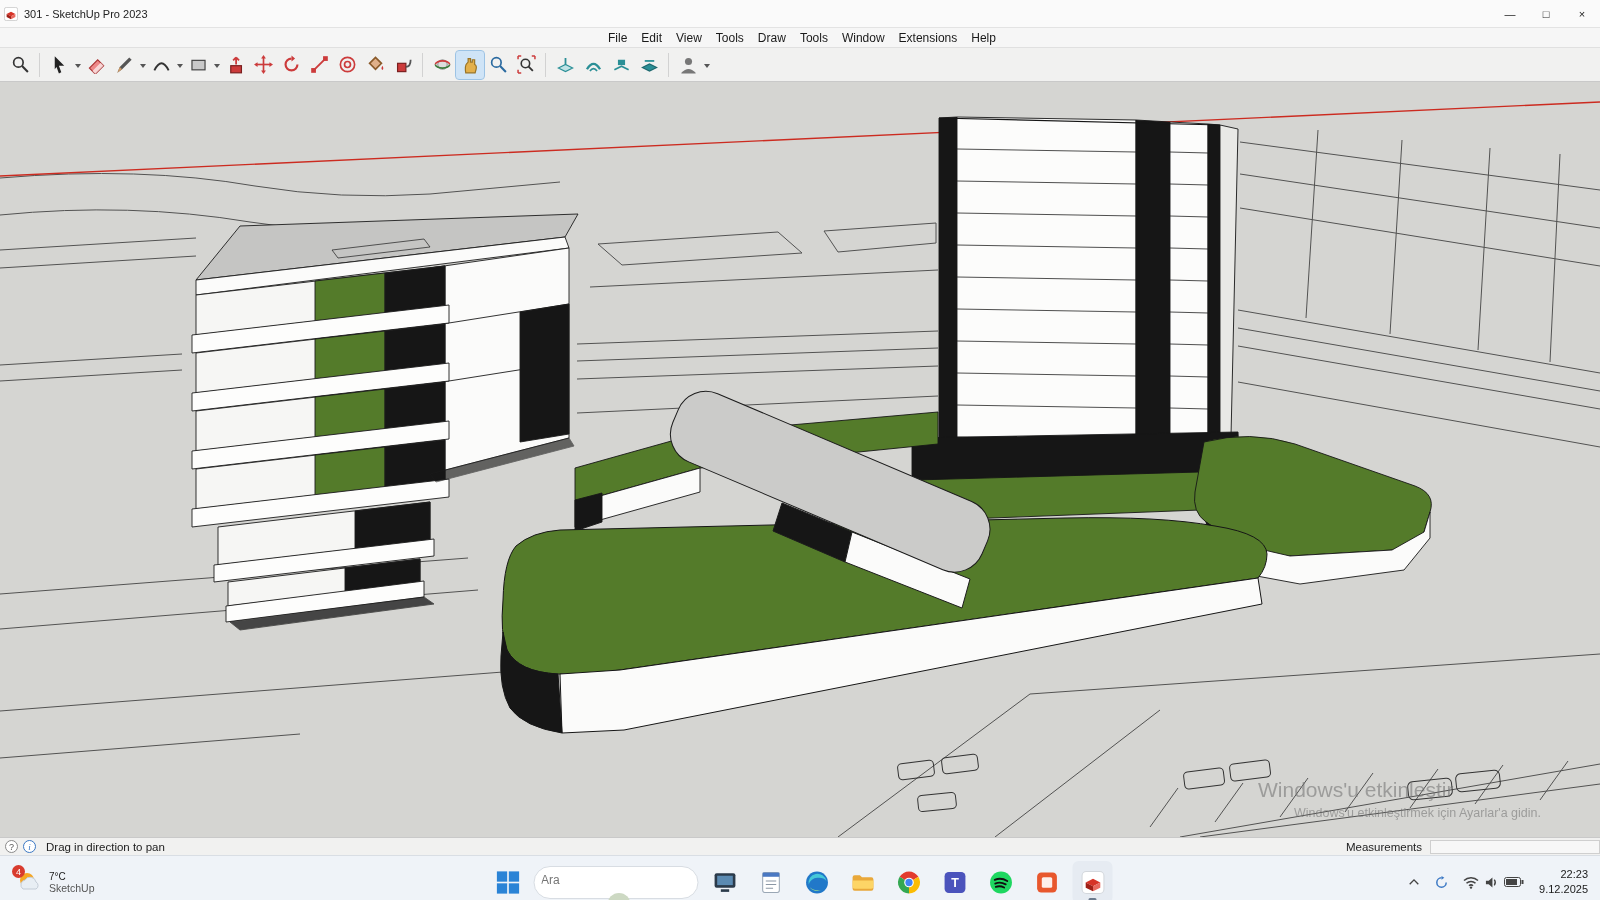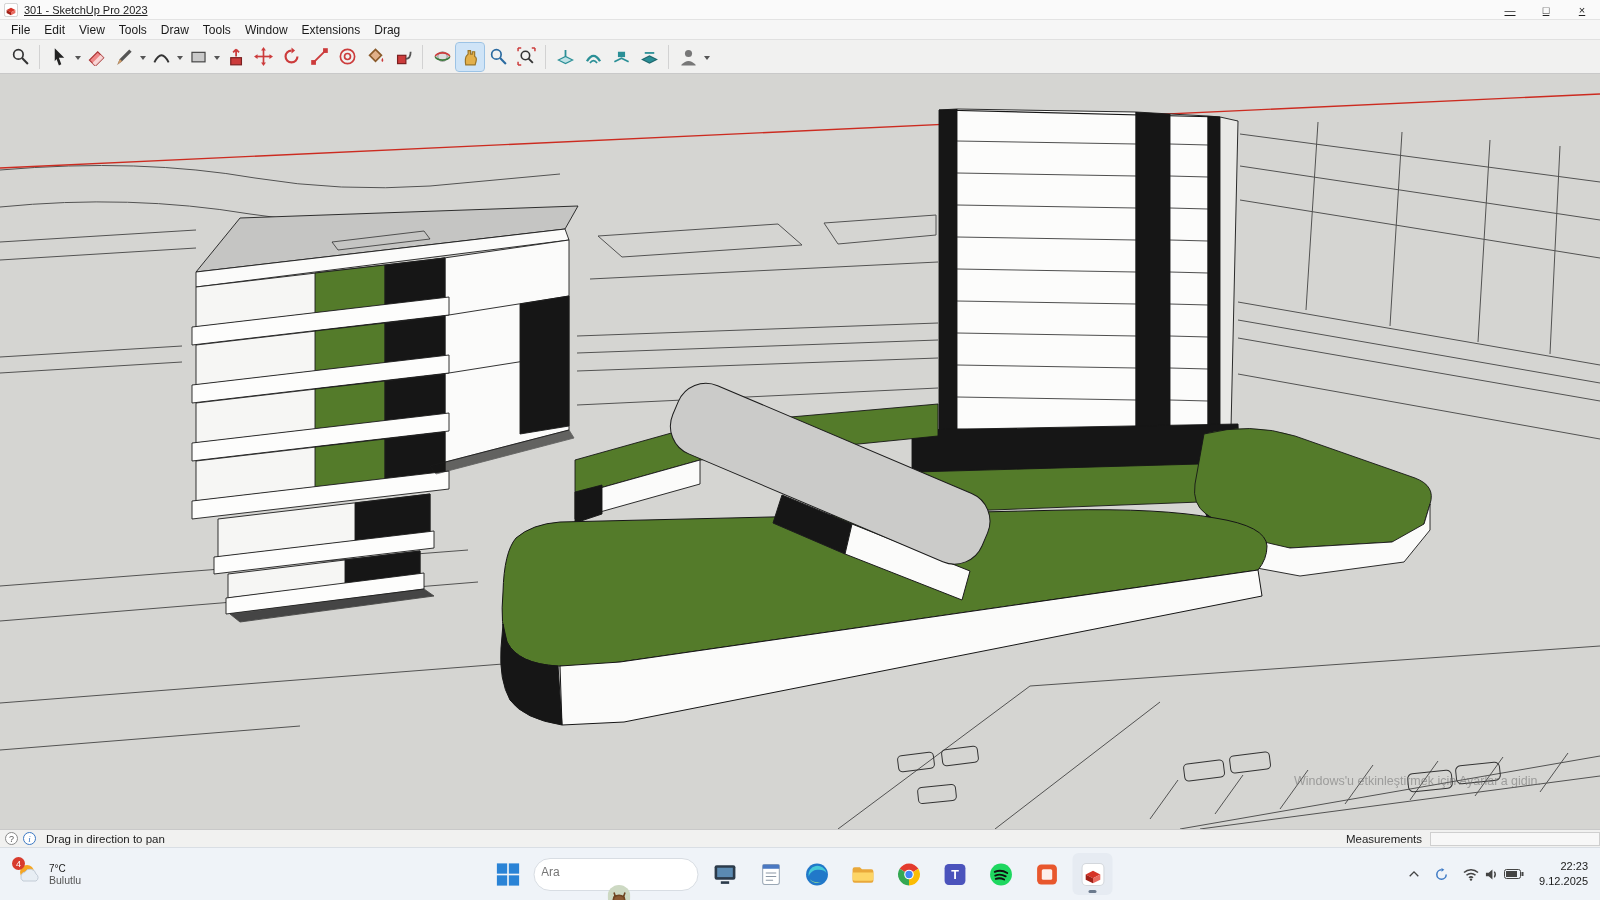--- a/index.html
+++ b/index.html
@@ -1,25 +1,25 @@
 <!DOCTYPE html>
 <html><head>
 <meta charset="utf-8">
 <style>
   * { margin:0; padding:0; box-sizing:border-box; }
   html,body { width:1600px; height:900px; overflow:hidden; font-family:"Liberation Sans", sans-serif; background:#d5d5d2; }
 
   
-  .titlebar { height:20px; background:#fafafa; display:flex; align-items:center; font-size:11px; color:#222; border-bottom:1px solid #e3e3e3;text-decoration:underline; }
+  .titlebar { height:28px; background:#fafafa; display:flex; align-items:center; font-size:11px; color:#222; border-bottom:1px solid #e3e3e3; }
   .titlebar .logo { width:14px; height:14px; margin:0 6px 0 4px; }
   .win-controls { margin-left:auto; display:flex; height:100%; }
   .win-btn { width:36px; height:100%; display:flex; align-items:center; justify-content:center; font-size:11px; color:#222; cursor:default; }
 
   
-  .menubar { height:20px; background:#f6f6f6; display:flex; align-items:center; font-size:12px; color:#1a1a1a; border-bottom:1px solid #e0e0e0; padding-left:4px; }
+  .menubar { height:20px; background:#f6f6f6; display:flex; align-items:center; font-size:12px; color:#1a1a1a; border-bottom:1px solid #e0e0e0; padding-left:4px;justify-content:center; }
   .menu-item { padding:2px 7px; }
 
   
   .toolbar { height:34px; background:#f1f1f0; border-bottom:1px solid #c9c9c9; display:flex; align-items:center; padding-left:6px; }
   .tool { border:none; background:transparent; width:28px; height:28px; display:flex; align-items:center; justify-content:center; border-radius:3px; }
   .tool.active { background:#cfe4f7; outline:1px solid #9cc3e5; }
   .tool svg { width:19px; height:19px; }
   .dd { width:9px; height:28px; display:flex; align-items:flex-end; justify-content:center; padding-bottom:11px; }
   .dd::after { content:""; border-left:3.5px solid transparent; border-right:3.5px solid transparent; border-top:4px solid #555; }
   .tb-sep { width:1px; height:24px; background:#d2d2d2; margin:0 5px; }
@@ -78,21 +78,21 @@
 
 <div class="menubar">
   <span class="menu-item">File</span>
   <span class="menu-item">Edit</span>
   <span class="menu-item">View</span>
   <span class="menu-item">Tools</span>
   <span class="menu-item">Draw</span>
   <span class="menu-item">Tools</span>
   <span class="menu-item">Window</span>
   <span class="menu-item">Extensions</span>
-  <span class="menu-item">Drag</span>
+  <span class="menu-item">Help</span>
 </div>
 
 <div class="toolbar">
   <button class="tool">
     <svg viewBox="0 0 18 18">
         <circle cx="7" cy="7" r="4.5" fill="none" stroke="#333" stroke-width="1.6"></circle>
         <line x1="10.5" y1="10.5" x2="16" y2="16" stroke="#333" stroke-width="2"></line>
       </svg>
   </button>
   <div class="tb-sep"></div>
@@ -388,20 +388,21 @@
     </g>
 
     <g stroke="#1c1c1c" stroke-width="1">
       <path d="M782,421 L852,450 L845,480 L773,449 Z" fill="#161616"></path>
       <path d="M852,450 L970,497 L962,526 L845,480 Z" fill="#fbfbfa"></path>
       <rect x="0" y="0" width="336" height="74" rx="30" fill="#cbcbc9" transform="translate(690,300) rotate(23)"></rect>
     </g>
   </svg>
 
   <div class="watermark">
+    <div class="wm1">Windows'u etkinleştir</div>
     <div class="wm2">Windows'u etkinleştirmek için Ayarlar'a gidin.</div>
   </div>
 </div>
 
 <div class="statusbar">
   <span class="sb-icon">?</span>
   <span class="sb-icon info">i</span>
   <span class="sb-msg">Drag in direction to pan</span>
   <div class="sb-right">
     <span>Measurements</span>
@@ -413,21 +414,21 @@
   <div class="tb-weather">
     <div class="weather-icon">
       <svg viewBox="0 0 26 26">
         <circle cx="11" cy="11" r="7" fill="#f5a623"></circle>
         <path d="M7,20 a5,5 0 0 1 2,-9 a6,6 0 0 1 11,2 a4,4 0 0 1 0,7 Z" fill="#e8eef4" stroke="#c3ccd6"></path>
       </svg>
       <span class="weather-badge">4</span>
     </div>
     <div>
       <div class="weather-temp">7°C</div>
-      <div class="weather-cond">Bulutlu</div>
+      <div class="weather-cond">SketchUp</div>
     </div>
   </div>
 
   <div class="tb-center">
     <button class="tb-btn">
       <svg viewBox="0 0 18 18">
         <rect x="1" y="1" width="7.4" height="7.4" fill="#2a83d6"></rect>
           <rect x="9.6" y="1" width="7.4" height="7.4" fill="#2a83d6"></rect>
         <rect x="1" y="9.6" width="7.4" height="7.4" fill="#2a83d6"></rect>
           <rect x="9.6" y="9.6" width="7.4" height="7.4" fill="#2a83d6"></rect>

